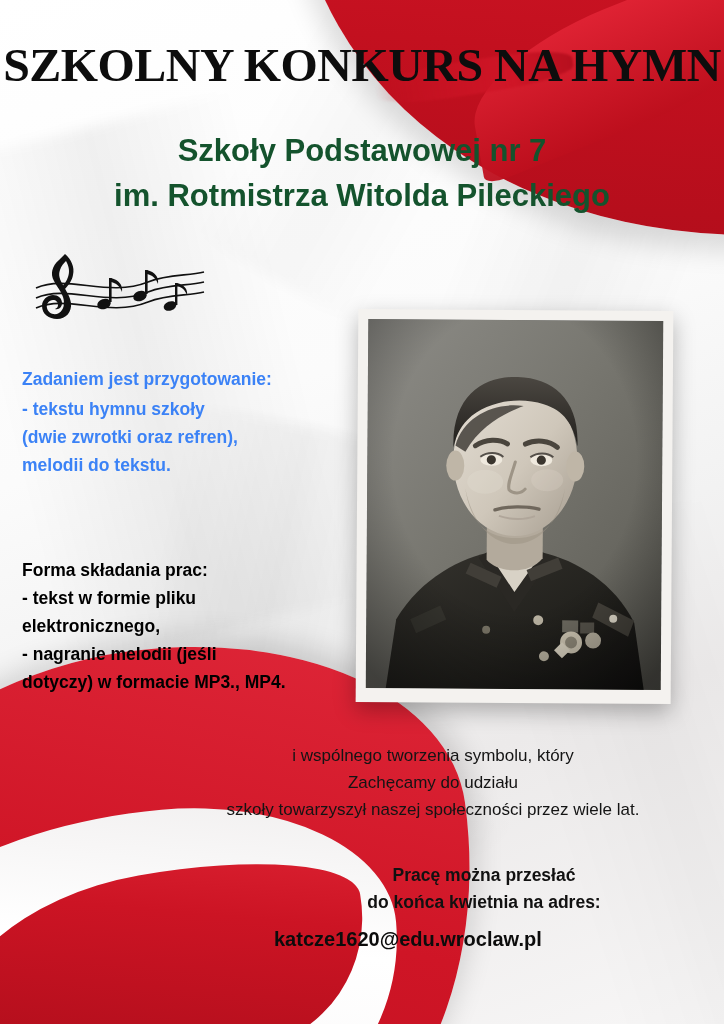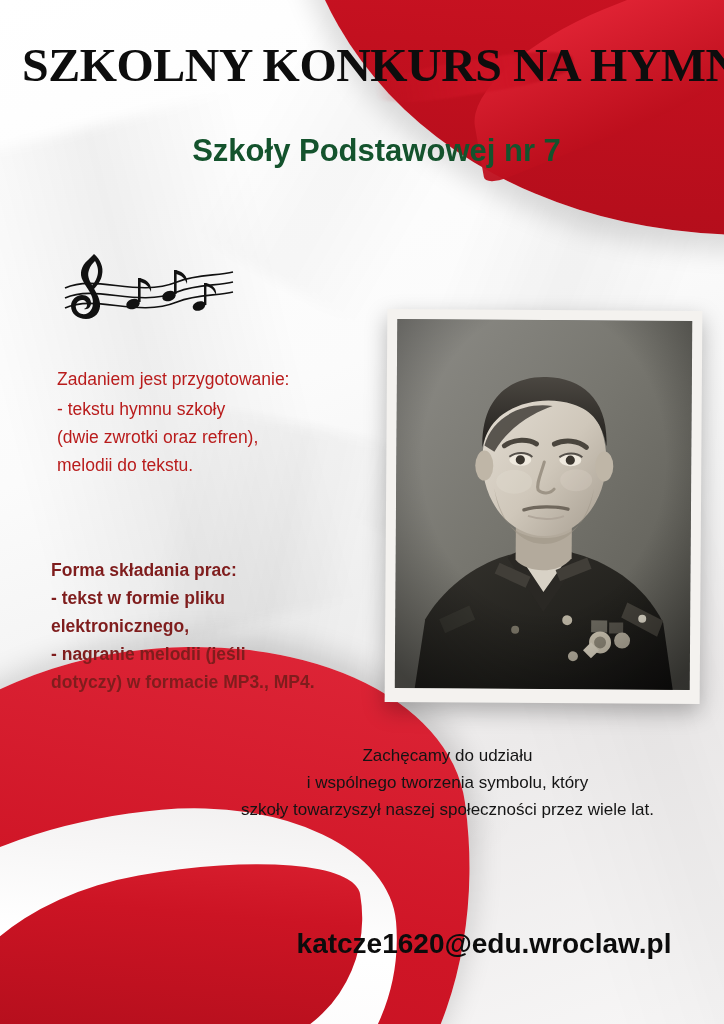--- a/index.html
+++ b/index.html
@@ -94,21 +94,21 @@
     transform: rotate(-10deg);
   }
   .shadow-soft {
     position: absolute;
     left: 0; bottom: 120px;
     width: 520px; height: 160px;
     background: radial-gradient(ellipse at 30% 50%, rgba(0,0,0,0.10), rgba(0,0,0,0) 70%);
   }
 
   
-  .content { position: absolute; inset: 0; margin-left: 29px; }
+  .content { position: absolute; inset: 0; }
 
   .title {
     position: absolute;
     top: 38px; left: 0; right: 0;
     text-align: center;
     font-family: "Liberation Serif", serif;
     font-weight: 700;
     font-size: 47px;
     letter-spacing: -0.5px;
     color: #0d0d0d;
@@ -130,39 +130,39 @@
   .notes {
     position: absolute;
     left: 28px;
     top: 250px;
     width: 180px;
     height: 90px;
   }
 
   .tasks {
     position: absolute;
-    left: 28px;
+    left: 22px;
     top: 365px;
     width: 350px;
-    font-weight: 400;
+    font-weight: 700;
     font-size: 17.5px;
     line-height: 28px;
-    color: #b91c1c;
+    color: #3b82f6;
   }
   .tasks .head { margin-bottom: 2px; }
 
   .form-block {
     position: absolute;
     left: 22px;
     top: 556px;
     width: 330px;
     font-weight: 700;
     font-size: 17.5px;
     line-height: 28px;
-    color: #7f1d1d;
+    color: #000000;
   }
 
   
   .photo-frame {
     position: absolute;
     left: 357px;
     top: 310px;
     width: 315px;
     height: 393px;
     background: #f4f2ef;
@@ -200,23 +200,22 @@
     font-weight: 700;
     font-size: 17.5px;
     line-height: 27px;
     color: #111;
   }
   .email {
     position: absolute;
     right: 30px;
     top: 928px;
     width: 420px;
-    text-align: center;
-    font-weight: 700;
-    font-size: 28px;
+    font-weight: 700;
+    font-size: 20px;
     color: #0c0c0c;
   }
 </style>
 </head>
 <body>
 
 <div class="poster">
 
   <div class="bg-layer">
     <div class="bg-base"></div>
@@ -233,20 +232,21 @@
     <div class="white-wave"></div>
     <div class="red-tail"></div>
   </div>
 
   <div class="content">
 
     <div class="title">SZKOLNY KONKURS NA HYMN</div>
 
     <div class="subtitle">
       <div>Szkoły Podstawowej nr 7</div>
+      <div>im. Rotmistrza Witolda Pileckiego</div>
     </div>
 
     <div class="notes">
       <svg viewBox="0 0 180 90" xmlns="http://www.w3.org/2000/svg" aria-hidden="true">
         <g stroke="#111" stroke-width="1.6" fill="none">
           <path d="M8 38 C 40 24, 80 48, 120 32 C 140 24, 160 26, 176 22"></path>
           <path d="M8 48 C 40 34, 80 58, 120 42 C 140 34, 160 36, 176 32"></path>
           <path d="M8 58 C 40 44, 80 68, 120 52 C 140 44, 160 46, 176 42"></path>
         </g>
 
@@ -368,22 +368,26 @@
 
           <ellipse cx="118" cy="162" rx="18" ry="12" fill="#e9e3d8" opacity="0.25"></ellipse>
           <ellipse cx="180" cy="160" rx="16" ry="11" fill="#e9e3d8" opacity="0.2"></ellipse>
 
           <rect width="295" height="369" fill="url(#vig)"></rect>
         </svg>
       </div>
     </div>
 
     <div class="encourage">
+      <div>i wspólnego tworzenia symbolu, który</div>
       <div>Zachęcamy do udziału</div>
-      <div>i wspólnego tworzenia symbolu, który</div>
       <div>szkoły towarzyszył naszej społeczności przez wiele lat.</div>
     </div>
 
+    <div class="send">
+      <div>Pracę można przesłać</div>
+      <div>do końca kwietnia na adres:</div>
+    </div>
 
     <div class="email">katcze1620@edu.wroclaw.pl</div>
 
   </div>
 </div>
 
 </body></html>

